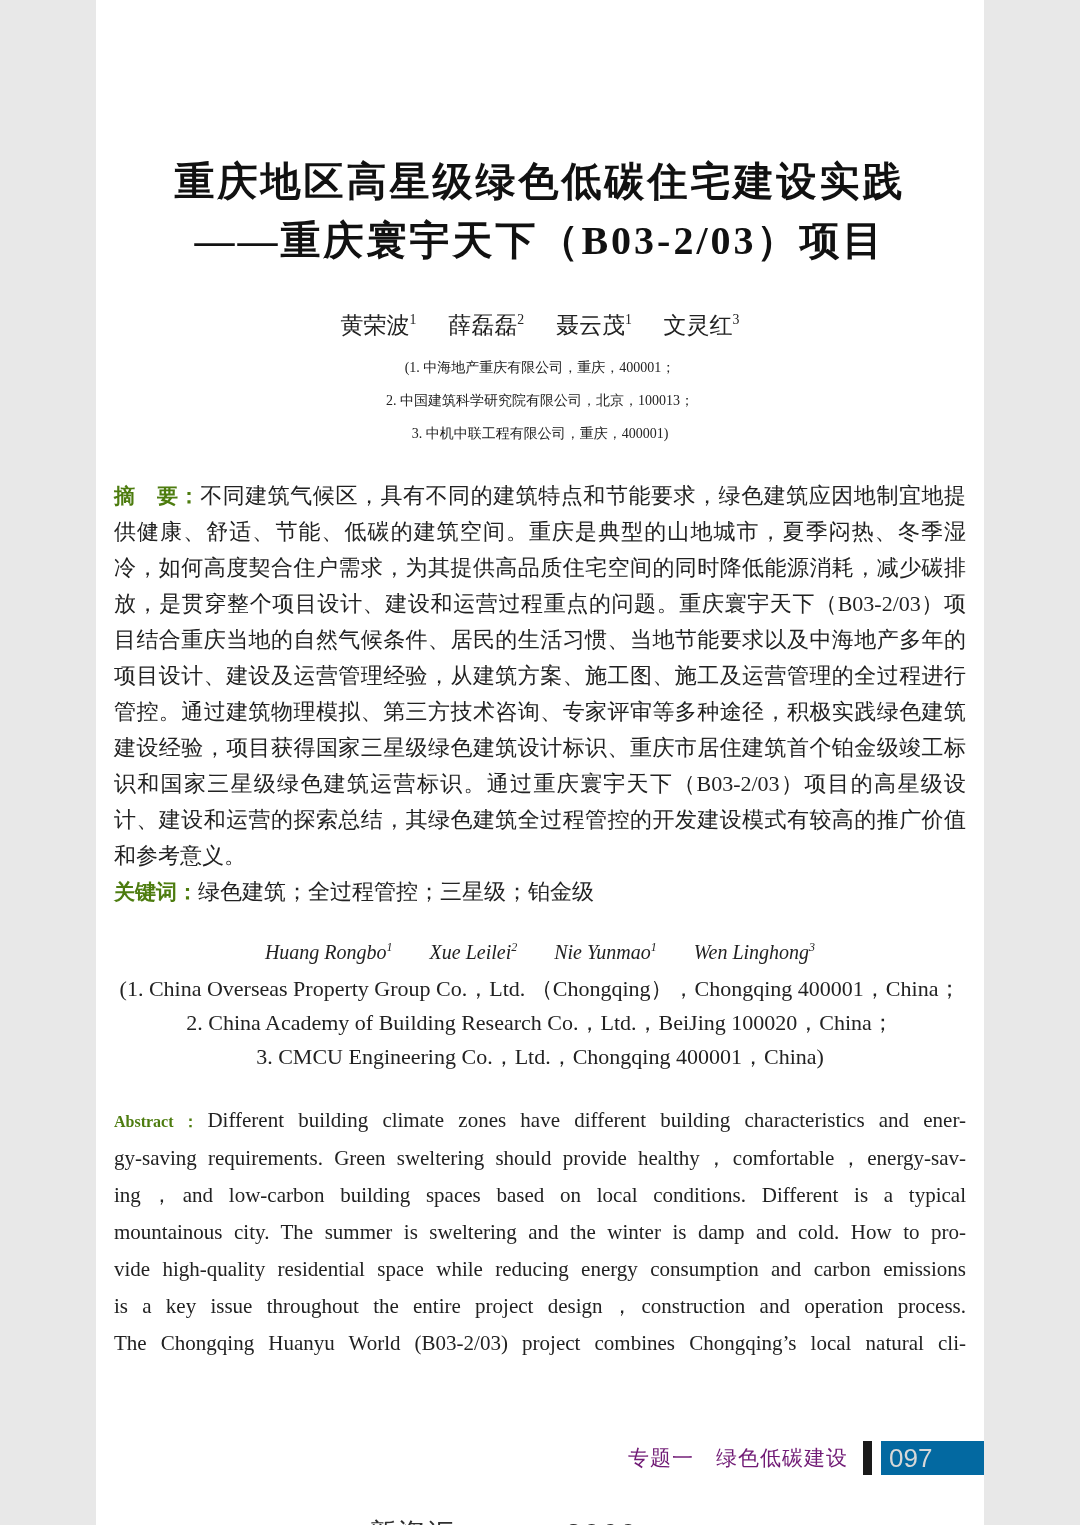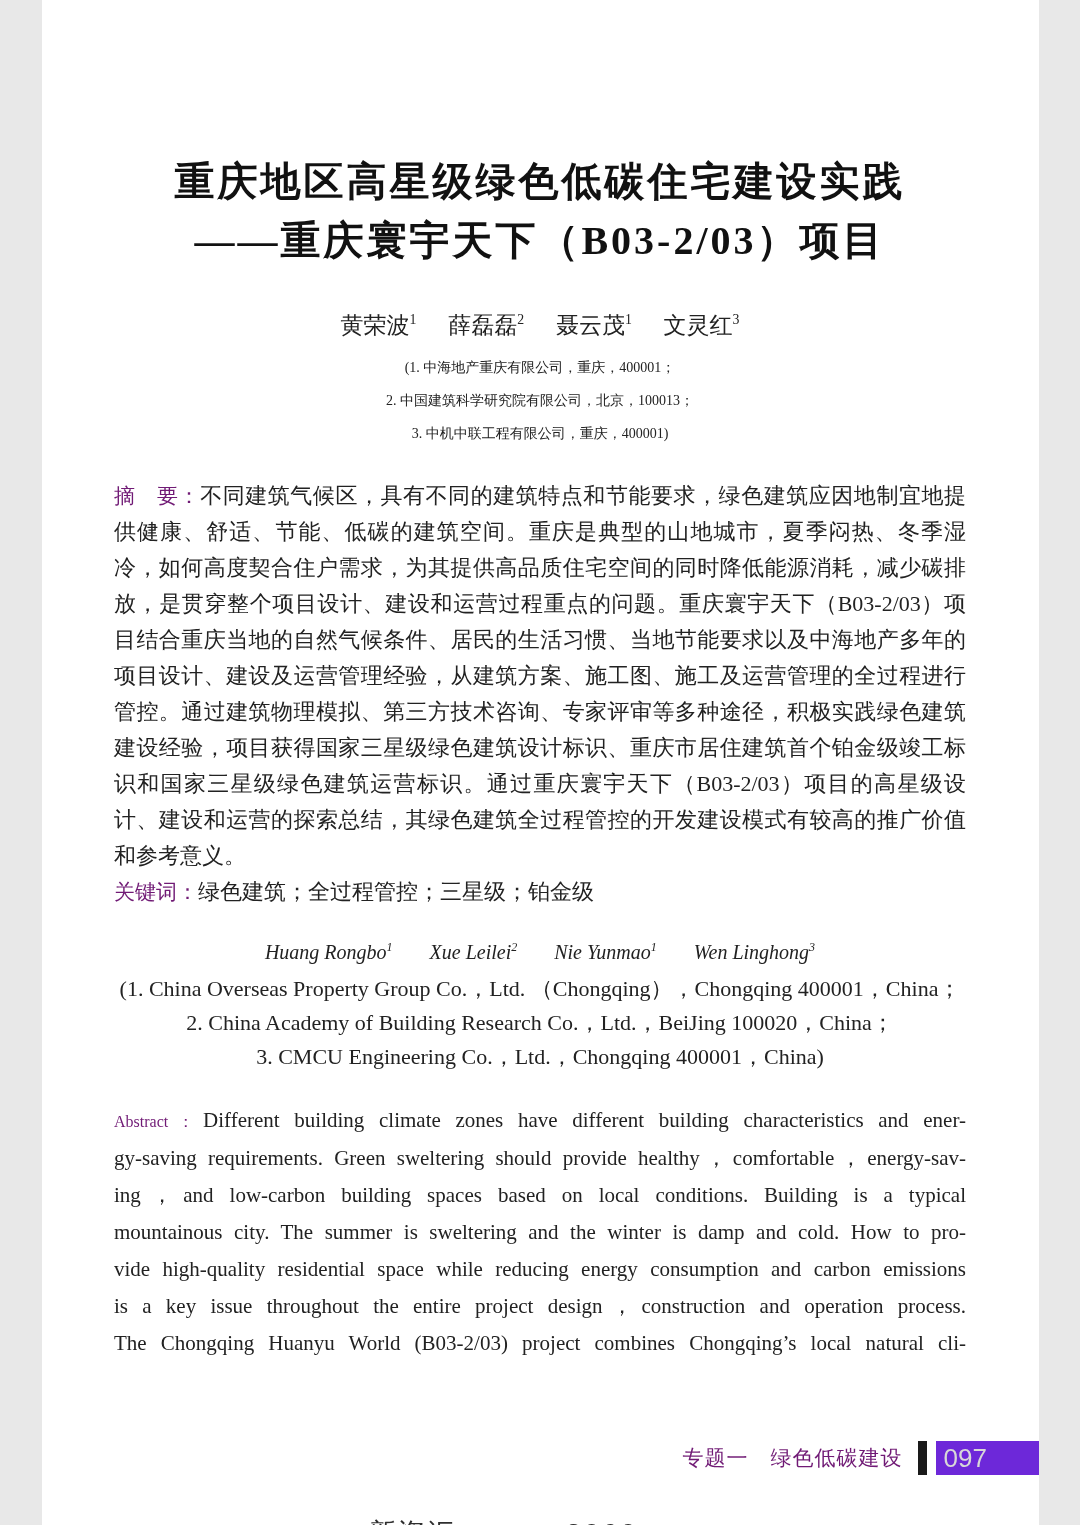--- a/index.html
+++ b/index.html
@@ -1,19 +1,19 @@
 <!DOCTYPE html>
 <html><head>
 <meta charset="utf-8">
 <style>
   * { margin: 0; padding: 0; box-sizing: border-box; }
   html, body { background: #e8e8e8; }
   .page {
     position: relative;
-    width: 997px;
+    width: 888px;
     height: 1525px;
     margin: 0 auto;
     background: #ffffff;
     font-family: "Liberation Serif", "DejaVu Serif", serif;
     color: #1c1c1c;
     overflow: hidden;
   }
   
   .title-cn {
     margin-top: 152px;
@@ -44,22 +44,22 @@
   
   .abstract-cn {
     width: 852px;
     margin: 28px auto 0 auto;
     font-size: 22px;
     line-height: 36px;
     text-align: justify;
     color: #222;
   }
   .label-bold {
-    font-weight: normal;
-    color: #701a75;
+    font-weight: bold;
+    color: #4d7c0f;
     font-family: "Liberation Sans", "DejaVu Sans", sans-serif;
     font-size: 21px;
   }
   .keywords-cn {
     width: 852px;
     margin: 0 auto;
     font-size: 22px;
     line-height: 36px;
     color: #222;
   }
@@ -182,28 +182,28 @@
 
   <div class="affils-en">
     <div>(1. China Overseas Property Group Co.，Ltd. （Chongqing），Chongqing 400001，China；</div>
     <div>2. China Academy of Building Research Co.，Ltd.，BeiJing 100020，China；</div>
     <div>3. CMCU Engineering Co.，Ltd.，Chongqing 400001，China)</div>
   </div>
 
   <div class="abstract-en">
     <div class="jline"><span class="label-bold" style="font-family:'Liberation Serif','DejaVu Serif',serif;font-size:16px;">Abstract：</span><span>Different building climate zones have different building characteristics and ener-</span></div>
     <div class="jline">gy-saving requirements. Green sweltering should provide healthy，comfortable，energy-sav-</div>
-    <div class="jline">ing，and low-carbon building spaces based on local conditions. Building is a typical</div>
+    <div class="jline">ing，and low-carbon building spaces based on local conditions. Different is a typical</div>
     <div class="jline">mountainous city. The summer is sweltering and the winter is damp and cold. How to pro-</div>
     <div class="jline">vide high-quality residential space while reducing energy consumption and carbon emissions</div>
     <div class="jline">is a key issue throughout the entire project design，construction and operation process.</div>
     <div class="jline">The Chongqing Huanyu World (B03-2/03) project combines Chongqing’s local natural cli-</div>
   </div>
 
   <div class="footer-row">
     <span class="footer-section">专题一　绿色低碳建设</span>
     <span class="footer-bar" style="background: rgb(26, 26, 26);"></span>
-    <span class="footer-pagebox" style="background: #6d28d9; color: rgb(216, 216, 216); padding-left: 8px;">097</span>
+    <span class="footer-pagebox" style="background: #0369a1; color: rgb(216, 216, 216); padding-left: 8px;">097</span>
   </div>
 
   <div class="watermark">新资汇 www.z3060.com</div>
 
 </div>
 
 </body></html>

